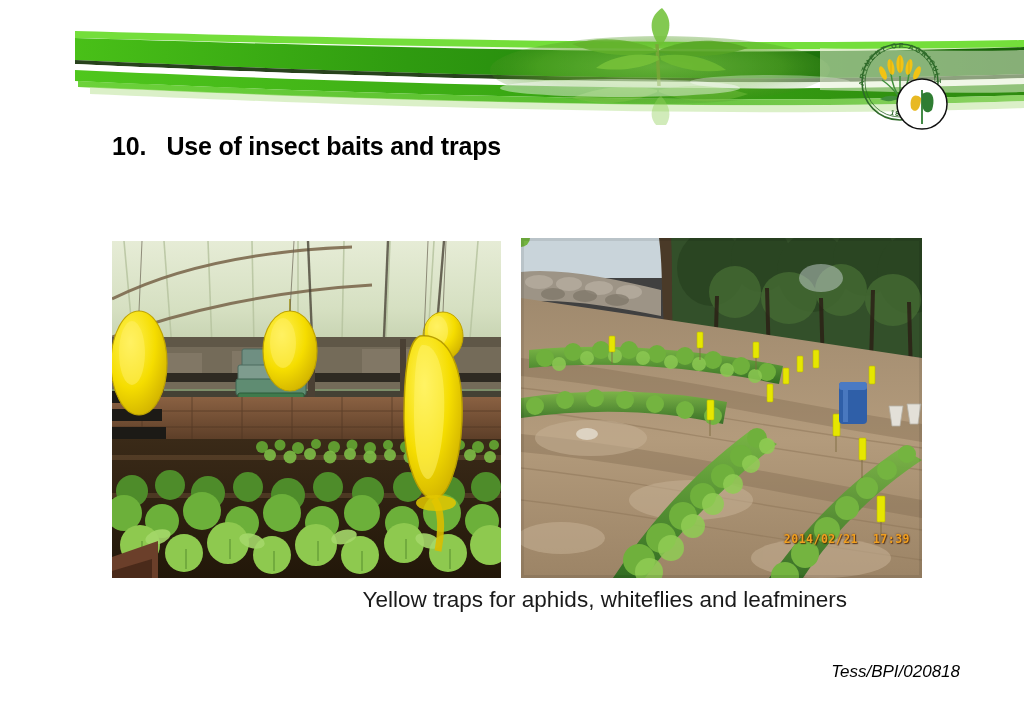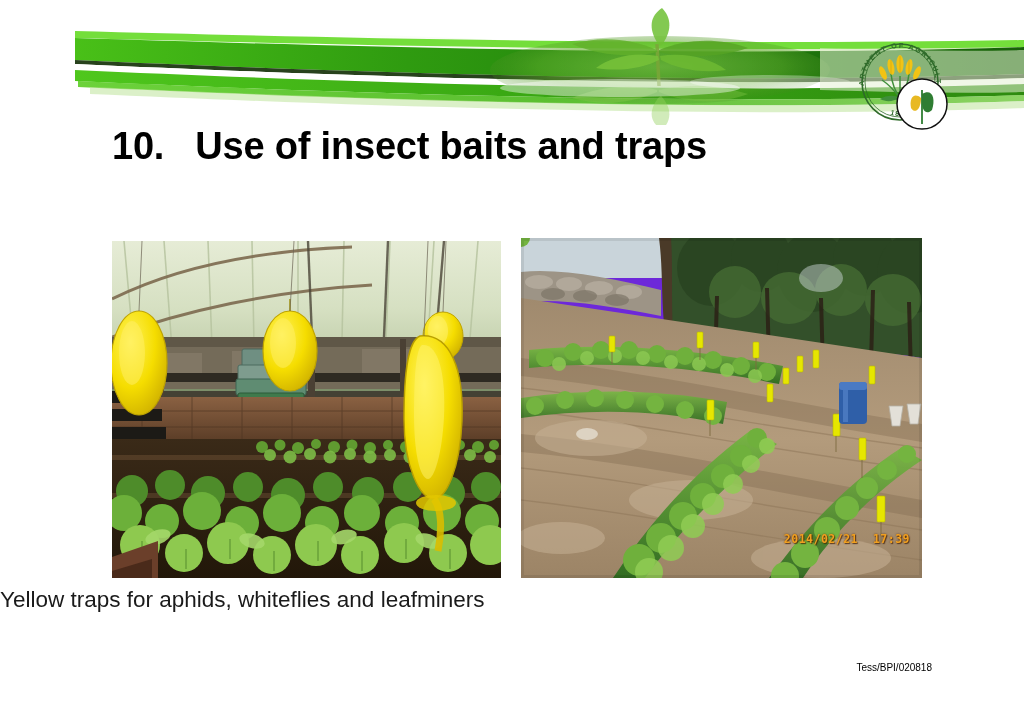--- a/index.html
+++ b/index.html
@@ -47,21 +47,21 @@
   
   #title-block {
     position: absolute;
     left: 112px;
     top: 128px;
     width: 800px;
   }
   .title-line {
     font-family: "Liberation Sans", sans-serif;
     font-weight: bold;
-    font-size: 38px;
+    font-size: 25px;
     line-height: 37px;
     color: #000000;
     letter-spacing: -0.2px;
     white-space: pre;
   }
   .title-line-2 { padding-left: 52px; }
 
   
   #photo-left {
     position: absolute;
@@ -72,21 +72,21 @@
     overflow: hidden;
     background: #7d8f6a;
   }
   #photo-right {
     position: absolute;
     left: 521px;
     top: 238px;
     width: 401px;
     height: 340px;
     overflow: hidden;
-    background: #6d28d9;
+    background: #404040;
   }
   .photo svg { display: block; }
 
   
   #timestamp {
     position: absolute;
     right: 12px;
     bottom: 32px;
     font-family: "DejaVu Sans Mono", monospace;
     font-size: 11.5px;
@@ -96,36 +96,37 @@
     text-shadow: 0 0 2px rgba(90,40,0,.8), 1px 1px 1px rgba(60,25,0,.7);
     white-space: pre;
   }
 
   
   #caption {
     position: absolute;
     left: 0;
     top: 583px;
     width: 847px;
-    text-align: left;
+    text-align: right;
   }
   .caption-line {
     font-family: "Liberation Sans", sans-serif;
     font-size: 22.5px;
     line-height: 34px;
     color: #1a1a1a;
   }
 
   
   #footer {
     position: absolute;
-    right: 92px;
+    right: 64px;
     top: 662px;
     font-family: "Liberation Sans", sans-serif;
-    font-size: 10px;
+    font-style: italic;
+    font-size: 17px;
     color: #000000;
   }
 </style>
 </head>
 <body>
 
 <div id="slide">
 
   <div id="banner">
     <svg width="1024" height="125" viewBox="0 0 1024 125" xmlns="http://www.w3.org/2000/svg">

